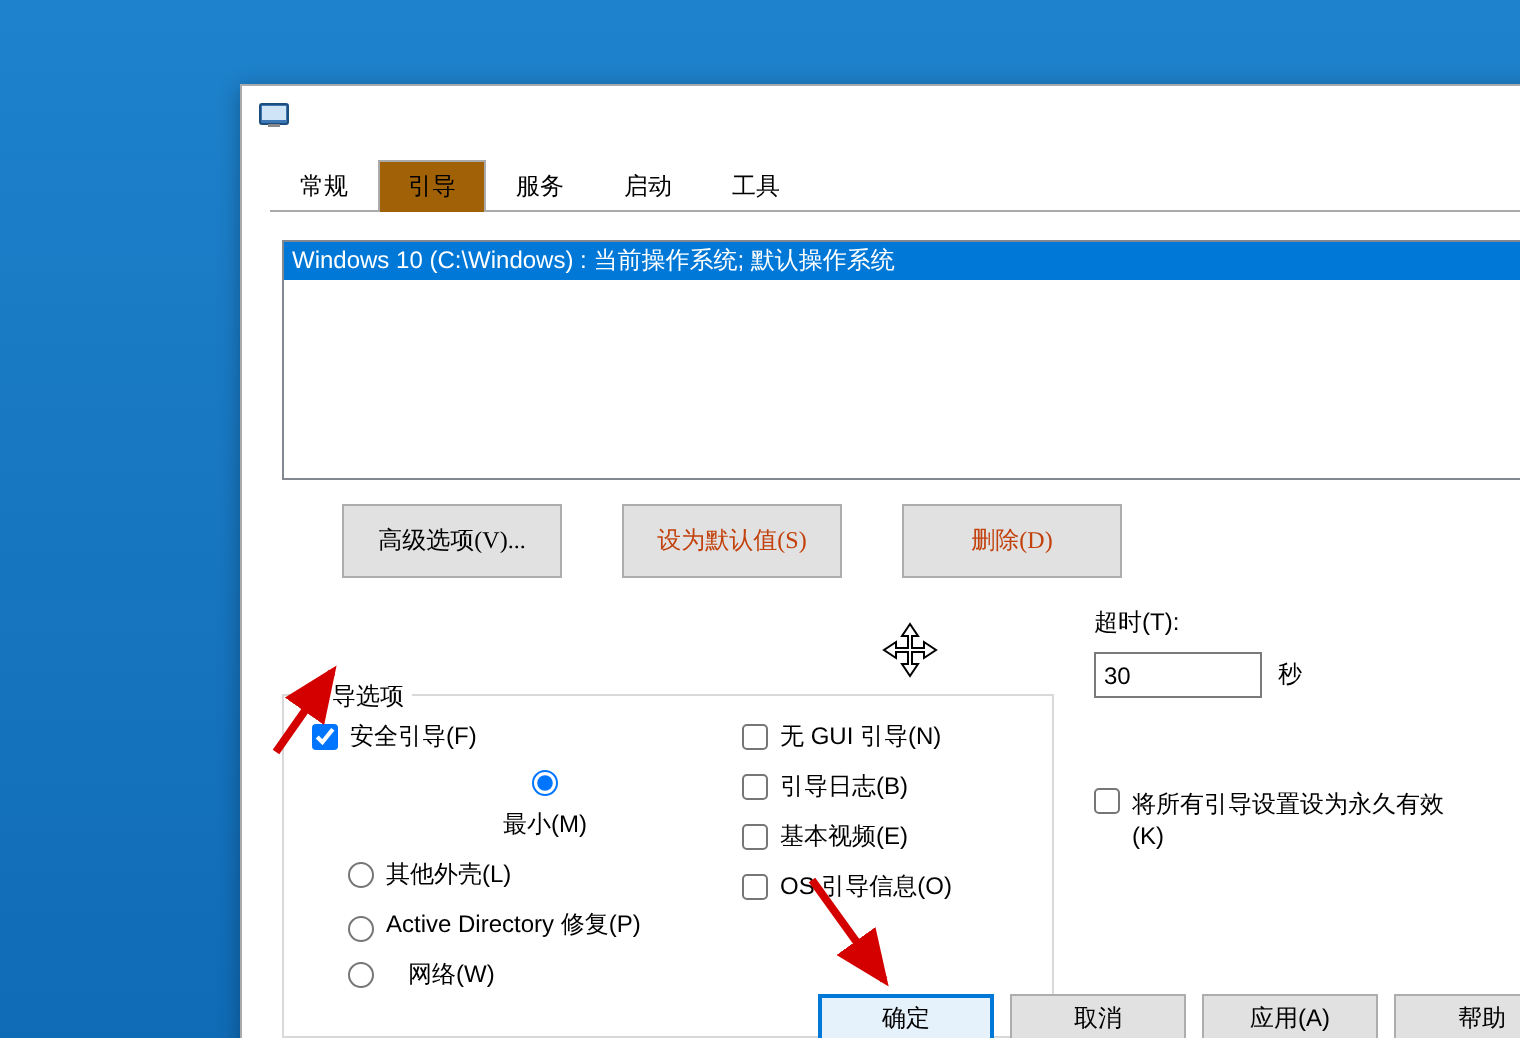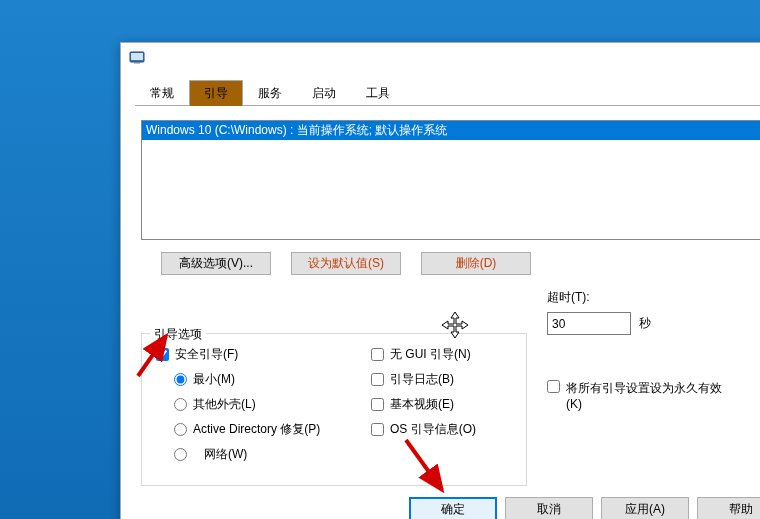--- a/index.html
+++ b/index.html
@@ -71,28 +71,29 @@
   color: #fff;
   white-space: nowrap;
 }
 .btnrow {
   display: flex;
   gap: 20px;
   margin-top: 12px;
   padding-left: 20px;
 }
 .btn {
-  height: 23px;
+  height: 37px;
   background: #e1e1e1;
   border: 1px solid #adadad;
   padding: 0 16px;
   min-width: 110px;
-  font-family: Liberation Sans, sans-serif;
+  font-family: Liberation Serif, serif;
   font-size: 12px;
   cursor: default;
+  margin-left: 10px;
 }
 .btn.disabled {
   color: #c2410c;
 }
 .cols {
   display: flex;
   margin-top: 12px;
   position: relative;
 }
 .fieldset {
@@ -200,29 +201,29 @@
 
       <div class="cols">
         <div class="fieldset">
           <div class="fieldset-legend">引导选项</div>
 
           <div class="col1">
             <div class="chk">
               <input type="checkbox" checked="" style="">
               <label>安全引导(F)</label>
             </div>
-            <div class="rad" style="padding-left:18px;">
+            <div class="rad" style="padding-left:18px;flex-direction:column;">
               <input type="radio" name="sb" checked="" style="">
               <label>最小(M)</label>
             </div>
             <div class="rad" style="padding-left:18px;">
               <input type="radio" name="sb" style="">
               <label>其他外壳(L)</label>
             </div>
-            <div class="rad" style="padding-left:18px;">
+            <div class="rad" style="padding-left:18px;align-items:flex-end;">
               <input type="radio" name="sb" style="">
               <label>Active Directory 修复(P)</label>
             </div>
             <div class="rad" style="padding-left:18px;gap:17px;">
               <input type="radio" name="sb" style="">
               <label>网络(W)</label>
             </div>
           </div>
 
           <div class="col2">

